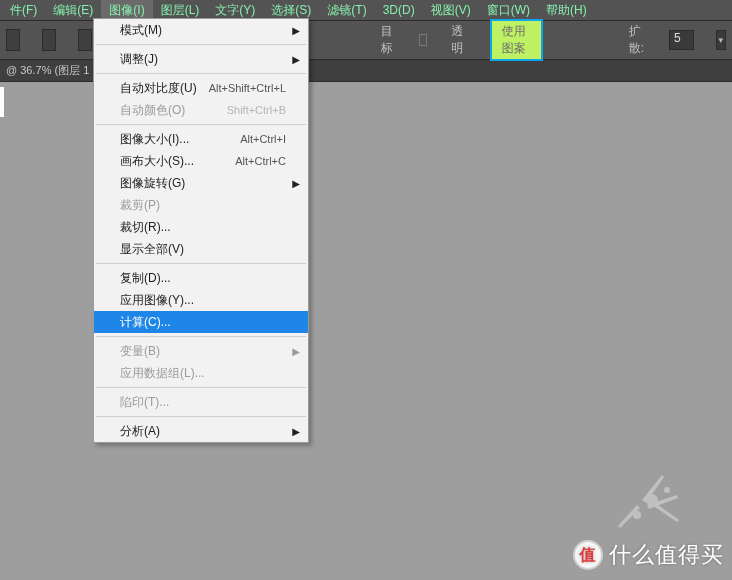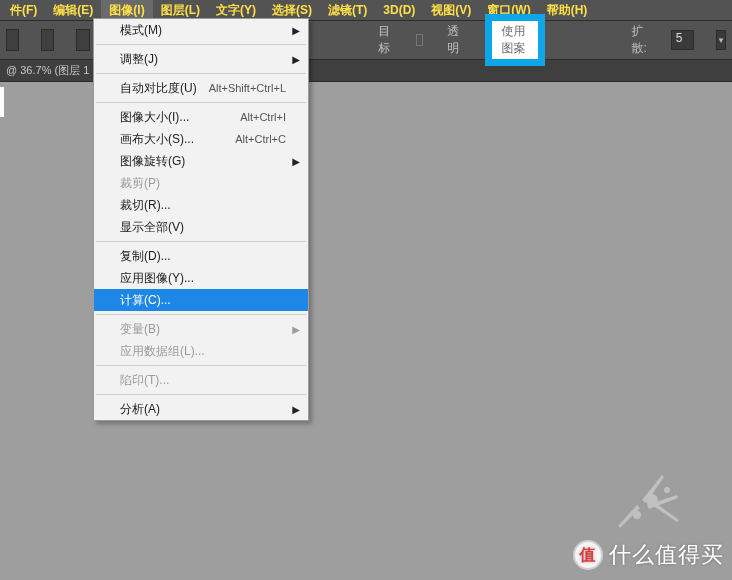--- a/index.html
+++ b/index.html
@@ -1,27 +1,27 @@
 <!DOCTYPE html>
 <html><head>
 <meta charset="utf-8">
 <style>
 * { margin: 0; padding: 0; box-sizing: border-box; font-family: "Microsoft YaHei", sans-serif; }
 body { width: 732px; height: 580px; background: #9e9e9e; overflow: hidden; position: relative; }
 
-.menubar { height: 20px; background: #535353; display: flex; align-items: center; padding: 0 2px; color: #fde047; font-size: 12px; font-weight: bold; }
+.menubar { height: 20px; background: #535353; display: flex; align-items: center; padding: 0 2px; color: #86efac; font-size: 12px; }
 .menubar .mi { padding: 2px 8px; cursor: default; white-space: nowrap; }
 .menubar .mi.active { background: #6a6a6a; }
 
 .toolbar { height: 40px; background: #535353; border-top: 1px solid #2c2c2c; border-bottom: 1px solid #2c2c2c; display: flex; align-items: center; padding: 0 6px; color: #c0c0c0; font-size: 12px; gap: 22px; }
 .toolbar .tb-btn { width: 22px; height: 22px; background: #3f3f3f; border: 1px solid #2b2b2b; }
 .toolbar .sep { width: 1px; height: 24px; background: #3a3a3a; }
 .toolbar .lbl { padding: 0 2px; }
 .toolbar .chk { width: 12px; height: 12px; border: 1px solid #777; display: inline-block; vertical-align: middle; }
-.toolbar .disabled-btn { padding: 2px 10px; border: 7px solid #0ea5e9; color: #6e6e6e; background: #ffffff; }
+.toolbar .disabled-btn { padding: 2px 10px; border: 2px solid #0ea5e9; color: #6e6e6e; background: #bef264; }
 .toolbar .num-input { width: 34px; height: 20px; background: #3a3a3a; border: 1px solid #2b2b2b; color: #ddd; padding: 0 4px; text-align: left; }
 .toolbar .dd-arrow { width: 16px; height: 20px; background: #3a3a3a; border: 1px solid #2b2b2b; font-size: 9px; line-height: 18px; text-align: center; color: #bbb; }
 
 .docbar { height: 22px; background: #3f3f3f; color: #c8c8c8; font-size: 11px; display: flex; align-items: center; padding: 0 6px; border-bottom: 1px solid #2b2b2b; }
 
 .canvas-area { position: absolute; top: 82px; left: 0; right: 0; bottom: 0; background: #9e9e9e; }
 .white-strip { position: absolute; left: 0; top: 5px; width: 4px; height: 30px; background: #fff; }
 
 .dropdown { position: absolute; left: 93px; top: 18px; width: 216px; background: #f2f2f2; border: 1px solid #9a9a9a; box-shadow: 3px 3px 4px rgba(0,0,0,0.25); font-size: 12px; color: #222; }
 .dropdown .row { display: flex; align-items: center; justify-content: space-between; height: 22px; padding: 0 22px 0 26px; position: relative; cursor: default; }
@@ -86,20 +86,24 @@
     <hr>
     <div class="row">
       <span>调整(J)</span>
       <span class="arrow">▶</span>
     </div>
     <hr>
     <div class="row">
       <span>自动对比度(U)</span>
       <span class="sc">Alt+Shift+Ctrl+L</span>
     </div>
+    <div class="row disabled">
+      <span>自动颜色(O)</span>
+      <span class="sc">Shift+Ctrl+B</span>
+    </div>
     <hr>
     <div class="row">
       <span>图像大小(I)...</span>
       <span class="sc">Alt+Ctrl+I</span>
     </div>
     <div class="row">
       <span>画布大小(S)...</span>
       <span class="sc">Alt+Ctrl+C</span>
     </div>
     <div class="row">

